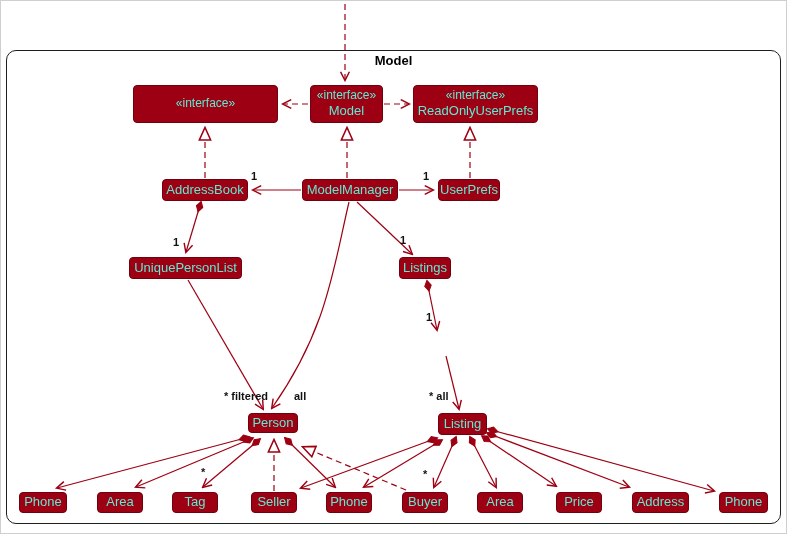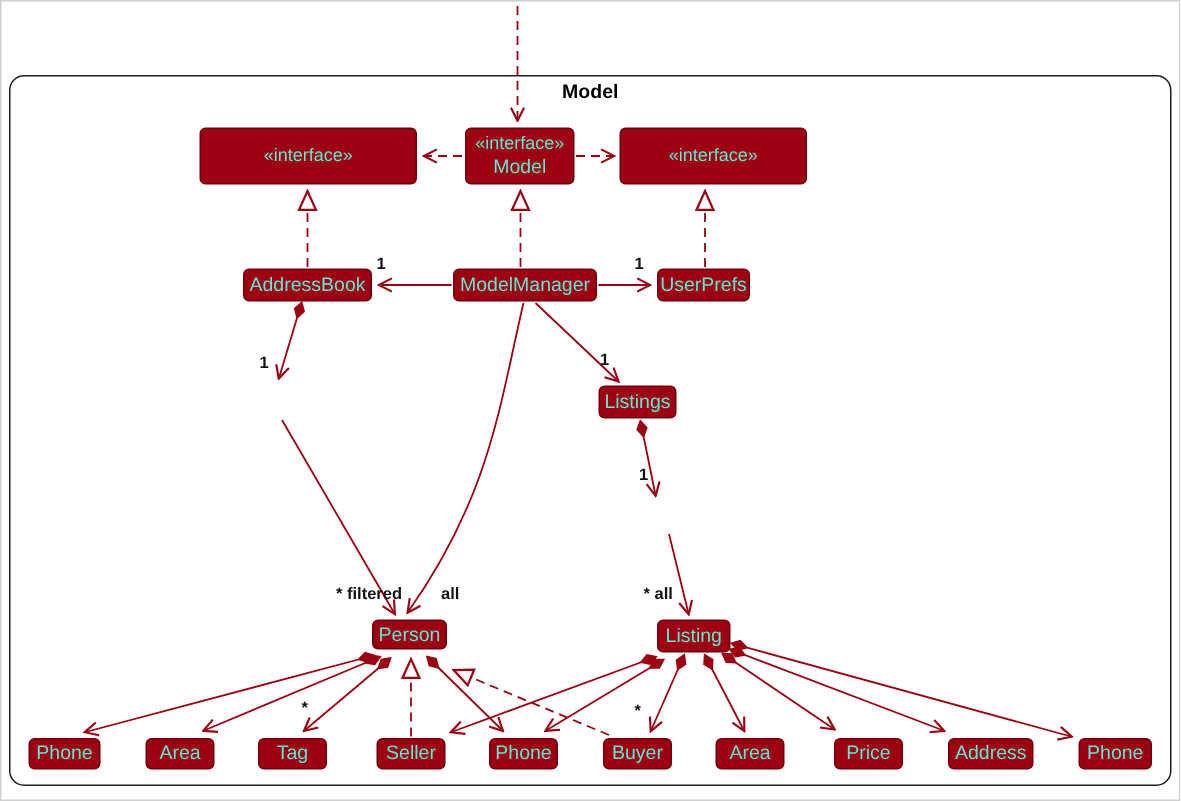--- a/index.html
+++ b/index.html
@@ -89,32 +89,36 @@
 
   <div class="node" style="left:133px;top:85px;width:145px;height:38px">
     <span class="stereo">«interface»</span>
   </div>
   <div class="node" style="left:310px;top:85px;width:73px;height:38px">
     <span class="stereo">«interface»</span>
     <span>Model</span>
   </div>
   <div class="node" style="left:413px;top:85px;width:125px;height:38px">
     <span class="stereo">«interface»</span>
+    <span>ReadOnlyUserPrefs</span>
   </div>
 
   <div class="node" style="left:302px;top:179px;width:96px;height:22px">
     <span>ModelManager</span>
   </div>
   <div class="node" style="left:162px;top:179px;width:86px;height:22px">
     <span>AddressBook</span>
   </div>
   <div class="node" style="left:438px;top:179px;width:62px;height:22px">
     <span>UserPrefs</span>
   </div>
 
+  <div class="node" style="left:129px;top:257px;width:113px;height:22px">
+    <span>UniquePersonList</span>
+  </div>
   <div class="node" style="left:399px;top:257px;width:52px;height:22px">
     <span>Listings</span>
   </div>
 
   <div class="node" style="left:248px;top:413px;width:50px;height:20px">
     <span>Person</span>
   </div>
   <div class="node" style="left:438px;top:413px;width:49px;height:22px">
     <span>Listing</span>
   </div>

